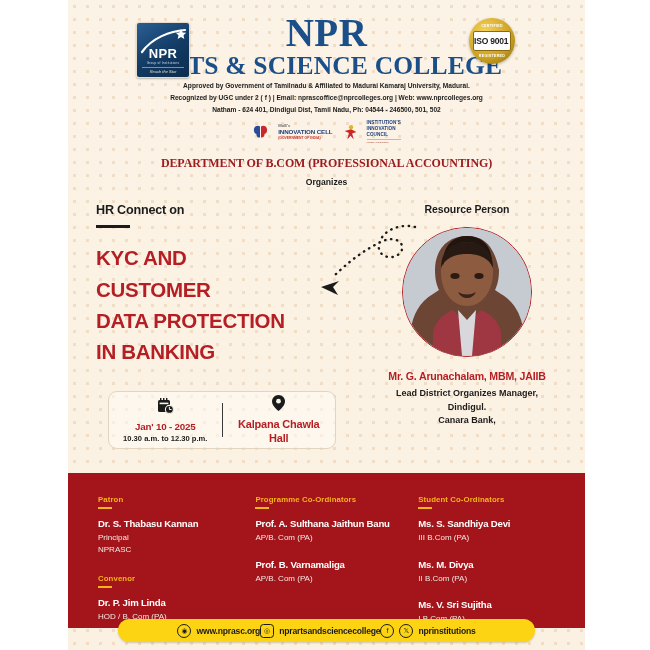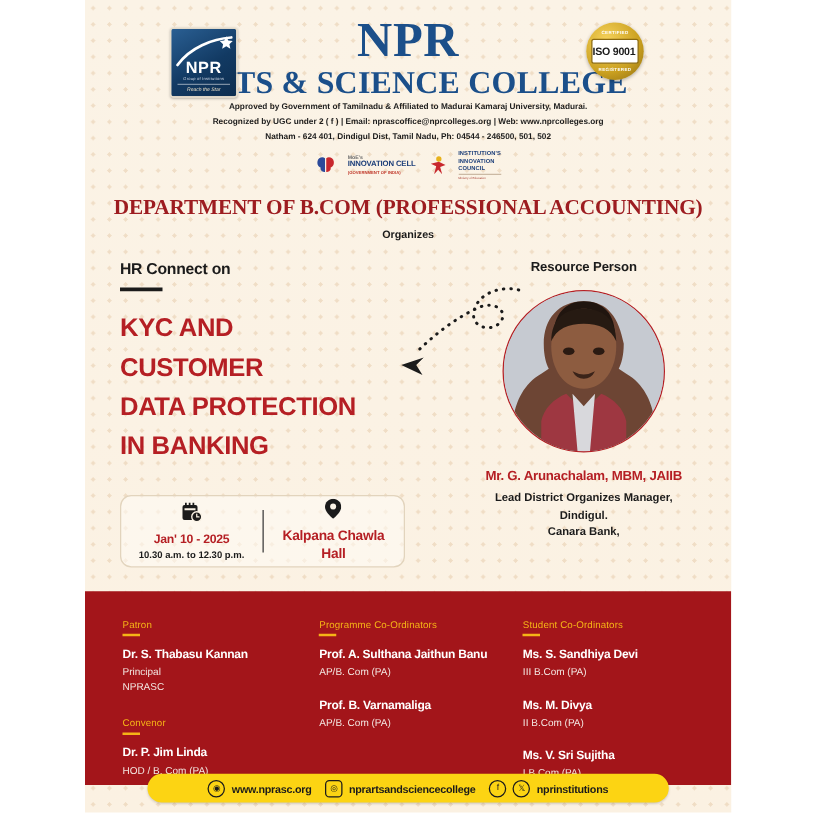--- a/index.html
+++ b/index.html
@@ -55,69 +55,69 @@
   .brain{width:17px;height:14px;position:relative;}
   .moe b{display:block;font-size:4.2px;color:#6b6b6b;font-weight:bold;line-height:1;}
   .moe i{display:block;font-size:6.2px;color:#1d3f7a;font-weight:bold;font-style:normal;letter-spacing:-.1px;line-height:1.15;}
   .moe s{display:block;font-size:3.4px;color:#c0392b;font-weight:bold;text-decoration:none;line-height:1.2;}
   .iic-fig{width:16px;height:16px;}
   .iic t{display:block;font-size:4.6px;color:#1d3f7a;font-weight:bold;line-height:1.25;letter-spacing:.1px;}
   .iic u{display:block;font-size:2.4px;color:#a8453a;text-decoration:none;border-top:1px solid #cbb9a4;margin-top:1px;padding-top:1px;}
 
   
   .dept{text-align:center;font-family:"Liberation Serif", serif;font-weight:bold;
-    font-size:17px;color:#9d1c20;letter-spacing:-.1px;margin-top:6px;}
+    font-size:12px;color:#9d1c20;letter-spacing:-.1px;margin-top:6px;}
   .organizes{text-align:center;font-size:8.6px;font-weight:bold;color:#1b1b1b;margin-top:6px;}
 
   
   .main{position:relative;margin-top:16px;height:255px;}
   .left{position:absolute;left:28px;top:0;width:255px;}
   .hrc{font-size:12.6px;font-weight:bold;color:#1b1b1b;letter-spacing:-.2px;}
   .rule{width:34px;height:3.4px;background:#1b1b1b;margin:8px 0 14px 0;}
   .kyc{font-size:20.5px;font-weight:bold;color:#b51f24;line-height:1.52;letter-spacing:-.3px;}
 
   .arrow{position:absolute;left:235px;top:18px;width:115px;height:95px;}
 
   .right{position:absolute;left:285px;top:0;width:228px;text-align:center;}
   .rp{font-size:10.5px;font-weight:bold;color:#1b1b1b;letter-spacing:-.1px;}
   .photo{width:128px;height:128px;border-radius:50%;margin:12px auto 0 auto;
     border:1.5px solid #b51f24;overflow:hidden;position:relative;background:#c9ccd2;}
   .pname{font-size:10.6px;font-weight:bold;color:#b51f24;margin-top:13px;letter-spacing:-.2px;}
   .prole{font-size:9px;font-weight:bold;color:#1b1b1b;line-height:1.5;margin-top:5px;}
 
   
-  .infobox{position:absolute;left:28px;top:188px;width:226px;height:56px;
+  .infobox{position:absolute;left:40px;top:188px;width:226px;height:56px;
     background:rgba(255,252,246,.55);border:1px solid #e2d4bd;border-radius:9px;
     display:flex;align-items:center;}
   .ibcell{flex:1;text-align:center;position:relative;}
   .divider{width:1px;height:34px;background:#3a3a3a;}
   .cal{display:inline-block;width:17px;height:16px;margin-bottom:3px;}
   .pin{display:inline-block;width:13px;height:16px;margin-bottom:3px;}
   .dt{font-size:9.8px;font-weight:bold;color:#b51f24;letter-spacing:-.2px;}
   .tm{font-size:7.6px;font-weight:bold;color:#1b1b1b;margin-top:2px;}
   .venue{font-size:11px;font-weight:bold;color:#b51f24;line-height:1.25;letter-spacing:-.2px;}
 
   
   .band{position:absolute;left:0;bottom:22px;width:517px;top:473px;
     background:#a3151a;color:#fff;}
   .band .cols{display:flex;padding:22px 30px 0 30px;box-sizing:border-box;}
   .col{flex:1;}
   .col.c2{flex:1.12;margin-left:12px;}
   .col.c3{flex:.94;}
-  .ch{font-size:7.8px;font-weight:normal;color:#f5b417;letter-spacing:.1px;}
+  .ch{font-size:7.8px;font-weight:bold;color:#f5b417;letter-spacing:.1px;}
   .chu{width:14px;height:2px;background:#f5b417;margin:3px 0 9px 0;}
   .pn{font-size:9.6px;font-weight:bold;color:#fff;letter-spacing:-.2px;}
   .pd{font-size:8px;color:#f3e7e2;line-height:1.45;margin-top:3px;}
   .gap{height:15px;}
   .gap2{height:19px;}
 
   
   .social{position:absolute;left:50px;bottom:8px;width:417px;height:23px;
     background:#fcd413;border-radius:12px;display:flex;align-items:center;
-    justify-content:center;gap:11px;box-shadow:0 1px 2px rgba(0,0,0,.18);}
+    justify-content:center;box-shadow:0 1px 2px rgba(0,0,0,.18);}
   .sitem{display:flex;align-items:center;gap:5px;}
   .sico{width:12px;height:12px;border-radius:50%;border:1.3px solid #1b1b1b;
     display:flex;align-items:center;justify-content:center;font-size:7px;color:#1b1b1b;}
   .sico.sq{border-radius:3.5px;}
   .stxt{font-size:8.6px;font-weight:bold;color:#1b1b1b;letter-spacing:-.2px;}
 </style>
 </head>
 <body>
 
 <div id="poster">

